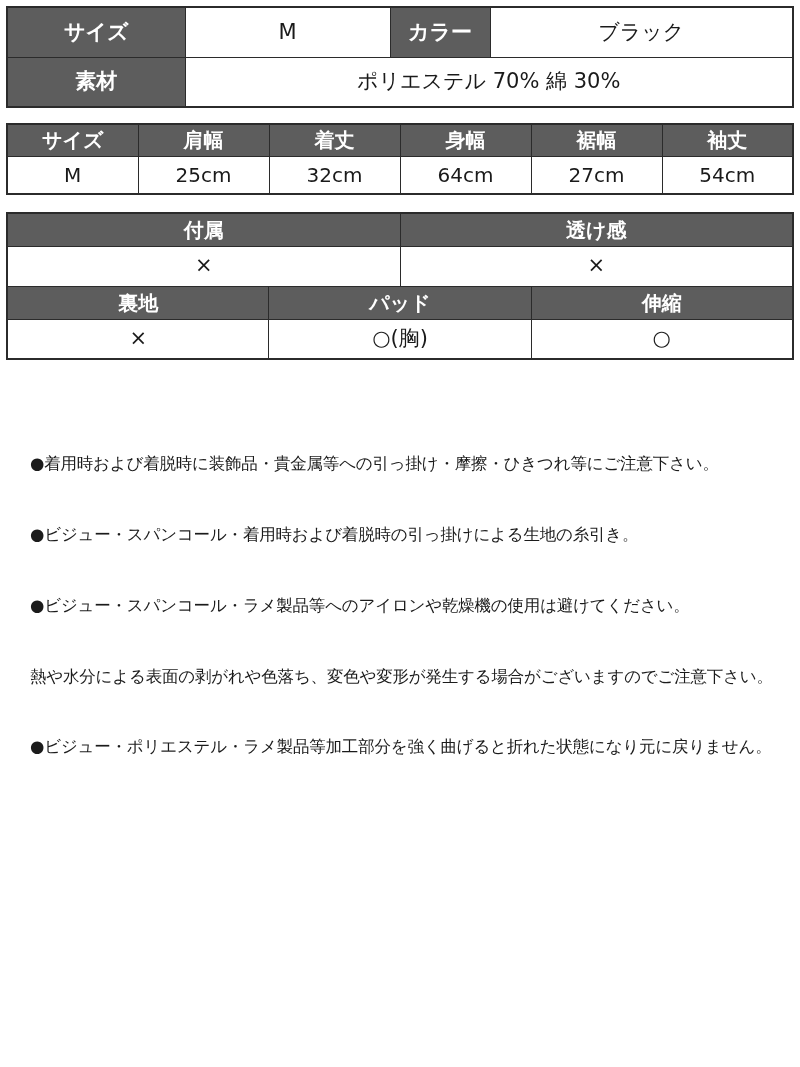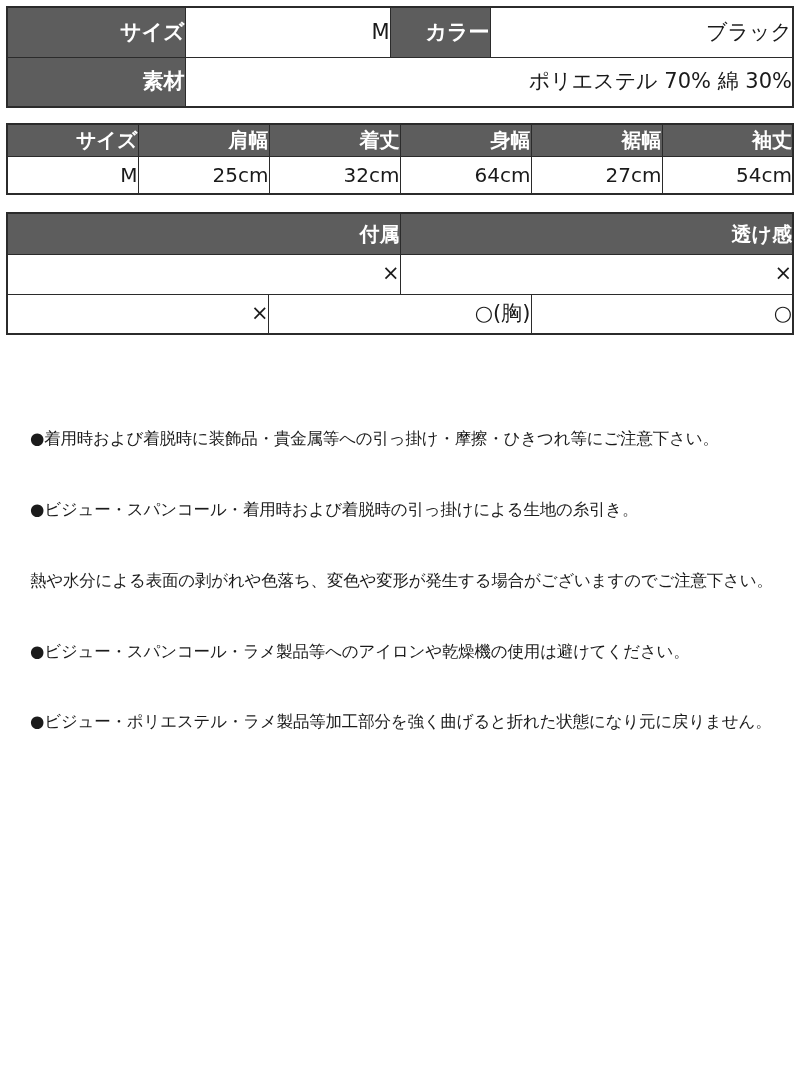--- a/index.html
+++ b/index.html
@@ -20,46 +20,46 @@
   
   .spec-table {
     border-collapse: collapse;
     table-layout: fixed;
     width: 786px;
     margin: 0 auto;
     border: 2px solid #2b2b2b;
   }
   .spec-table td {
     border: 1px solid #2b2b2b;
-    text-align: right;
+    text-align: center;
     vertical-align: middle;
     font-size: 21px;
     color: #1a1a1a;
     background: #ffffff;
     line-height: 1.1;
-    padding: 2px 0;
+    padding: 2px 6px;
   }
   .spec-table td.hd {
     background: #5d5d5d;
     color: #ffffff;
     font-weight: bold;
   }
 
   
   #table-basic { margin-top: 6px; }
   #table-basic td { height: 50px; }
 
   
   #table-measure { margin-top: 15px; }
   #table-measure td { height: 32px; font-size: 20px; }
   #table-measure td.val { height: 38px; }
 
   
   #table-features { margin-top: 17px; }
-  #table-features td { height: 41px; font-size: 20px; }
+  #table-features td { height: 33px; font-size: 20px; }
   #table-features td.val { height: 40px; font-size: 21px; }
 
   
   .notes {
     margin: 45px 0 0 30px;
     font-size: 16.5px;
     line-height: 1.43;
     color: #1b1b1b;
     letter-spacing: -0.2px;
     white-space: pre-wrap;
@@ -132,30 +132,35 @@
     <tbody>
       <tr>
         <td class="hd" colspan="3">付属</td>
         <td class="hd" colspan="3">透け感</td>
       </tr>
       <tr>
         <td class="val" colspan="3">×</td>
         <td class="val" colspan="3">×</td>
       </tr>
       <tr>
+        <td class="hd" colspan="2">裏地</td>
+        <td class="hd" colspan="2">パッド</td>
+        <td class="hd" colspan="2">伸縮</td>
+      </tr>
+      <tr>
         <td class="val" colspan="2">×</td>
         <td class="val" colspan="2">○(胸)</td>
         <td class="val" colspan="2">○</td>
       </tr>
     </tbody>
   </table>
 
   <div class="notes">
     <div>●着用時および着脱時に装飾品・貴金属等への引っ掛け・摩擦・ひきつれ等にご注意下さい。</div>
     <div>●ビジュー・スパンコール・着用時および着脱時の引っ掛けによる生地の糸引き。</div>
+    <div>●ビジュー・スパンコール・ラメ製品等へのアイロンや乾燥機の使用は避けてください。</div>
     <div>熱や水分による表面の剥がれや色落ち、変色や変形が発生する場合がございますのでご注意下さい。</div>
-    <div>●ビジュー・スパンコール・ラメ製品等へのアイロンや乾燥機の使用は避けてください。</div>
     <div>●ビジュー・ポリエステル・ラメ製品等加工部分を強く曲げると折れた状態になり元に戻りません。</div>
     
     
   </div>
 
 </div>
 
 </body></html>

